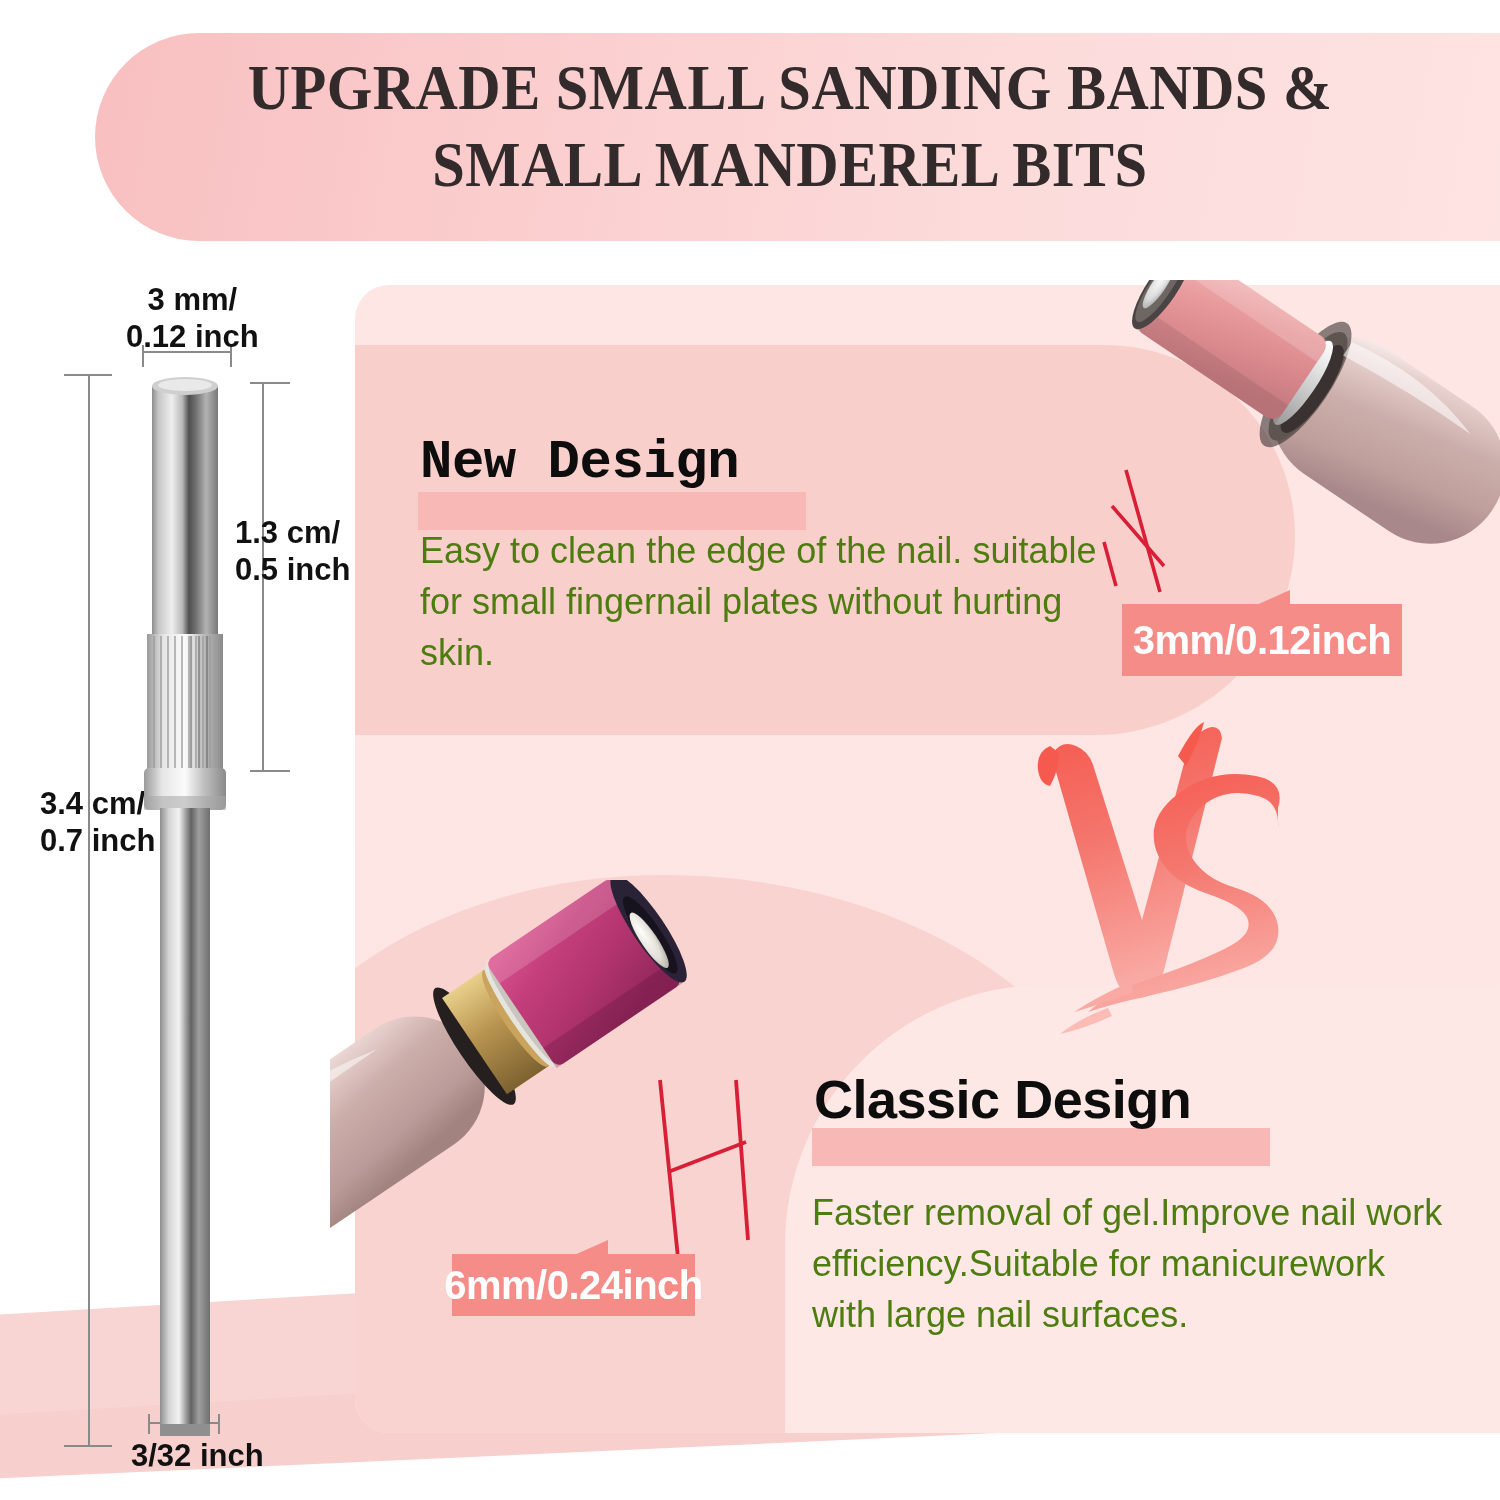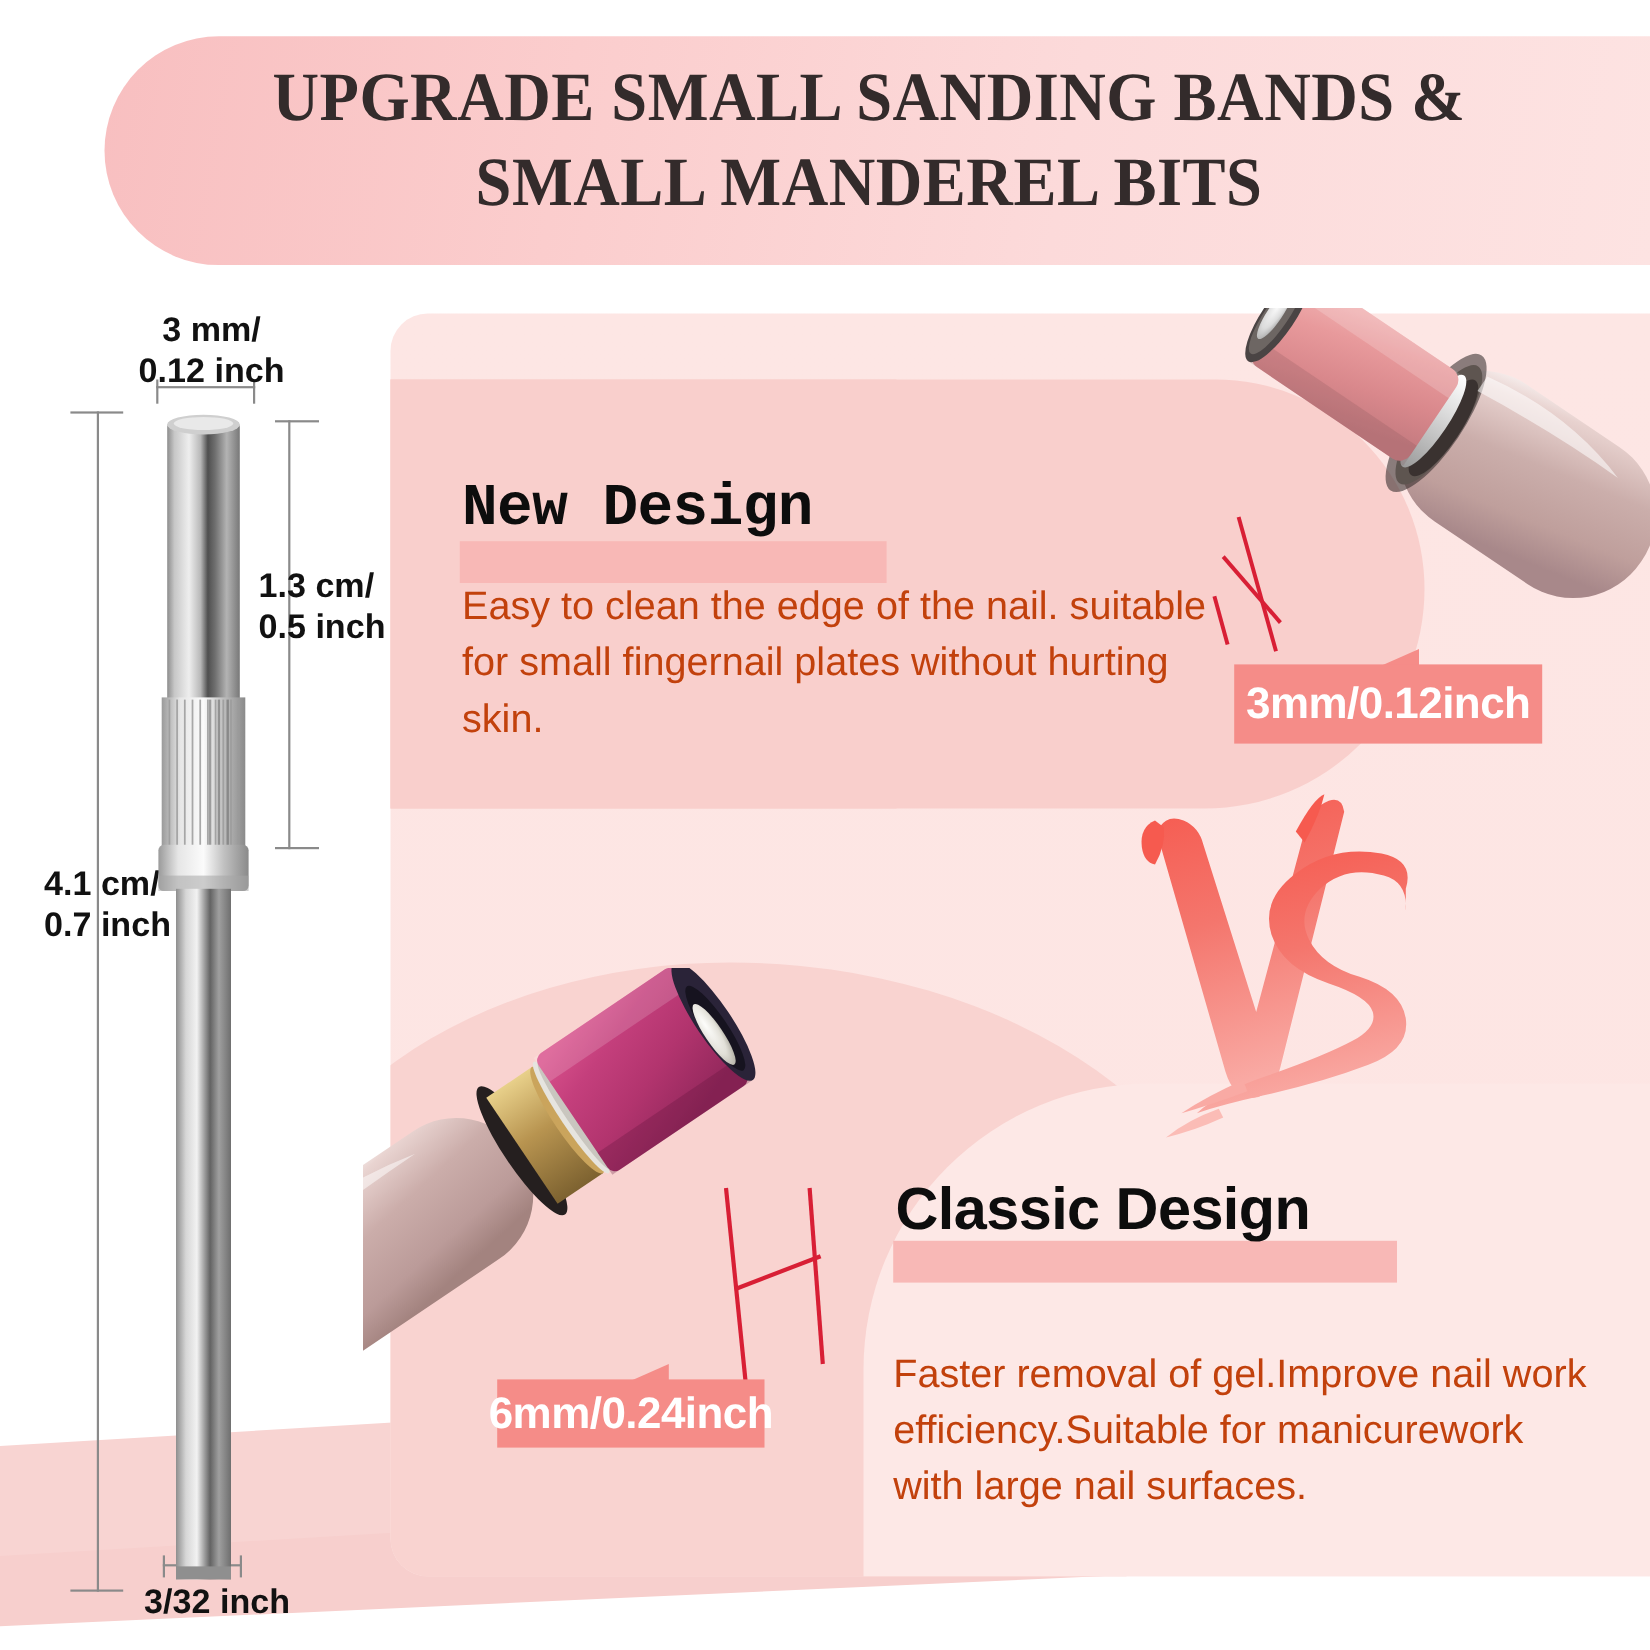--- a/index.html
+++ b/index.html
@@ -132,33 +132,33 @@
   }
   .heading-hl {
     position: absolute;
     background: #f8b8b6;
     z-index: 13;
   }
   .body-text {
     position: absolute;
     font-size: 36px;
     line-height: 1.42;
-    color: #c2410c;
+    color: #4d7c0f;
     z-index: 14;
   }
 
   
   #nd-hl   { left: 418px; top: 492px; width: 388px; height: 38px; }
   #nd-head { left: 420px; top: 432px; font-family: Liberation Mono, monospace; }
   #nd-body { left: 420px; top: 525px; width: 680px; }
 
   
   #cd-hl   { left: 812px; top: 1128px; width: 458px; height: 38px; }
   #cd-head { left: 814px; top: 1068px; }
-  #cd-body { left: 812px; top: 1187px; width: 640px; margin-top: 36px; }
+  #cd-body { left: 812px; top: 1187px; width: 640px; }
 
   
   .badge {
     position: absolute;
     background: #f58c88;
     color: #ffffff;
     font-size: 40px;
     font-weight: bold;
     letter-spacing: -0.5px;
     display: flex;
@@ -395,21 +395,21 @@
 
   <div class="dim-label" id="dim-top">
     <span>3 mm/</span><br>
     <span>0.12 inch</span>
   </div>
   <div class="dim-label" id="dim-right">
     <span>1.3 cm/</span><br>
     <span>0.5 inch</span>
   </div>
   <div class="dim-label" id="dim-left">
-    <span>4.1 cm/</span><br>
+    <span>3.4 cm/</span><br>
     <span>0.7 inch</span>
   </div>
   <div class="dim-label" id="dim-bot">3/32 inch</div>
 
   <div class="dim-line dim-h" style="left:142px; top:351px; width:90px;"></div>
   <div class="dim-line dim-v" style="left:142px; top:345px; height:22px;"></div>
   <div class="dim-line dim-v" style="left:230px; top:345px; height:22px;"></div>
 
   <div class="dim-line dim-v" style="left:262px; top:382px; height:390px;"></div>
   <div class="dim-line dim-h" style="left:250px; top:382px; width:40px;"></div>

